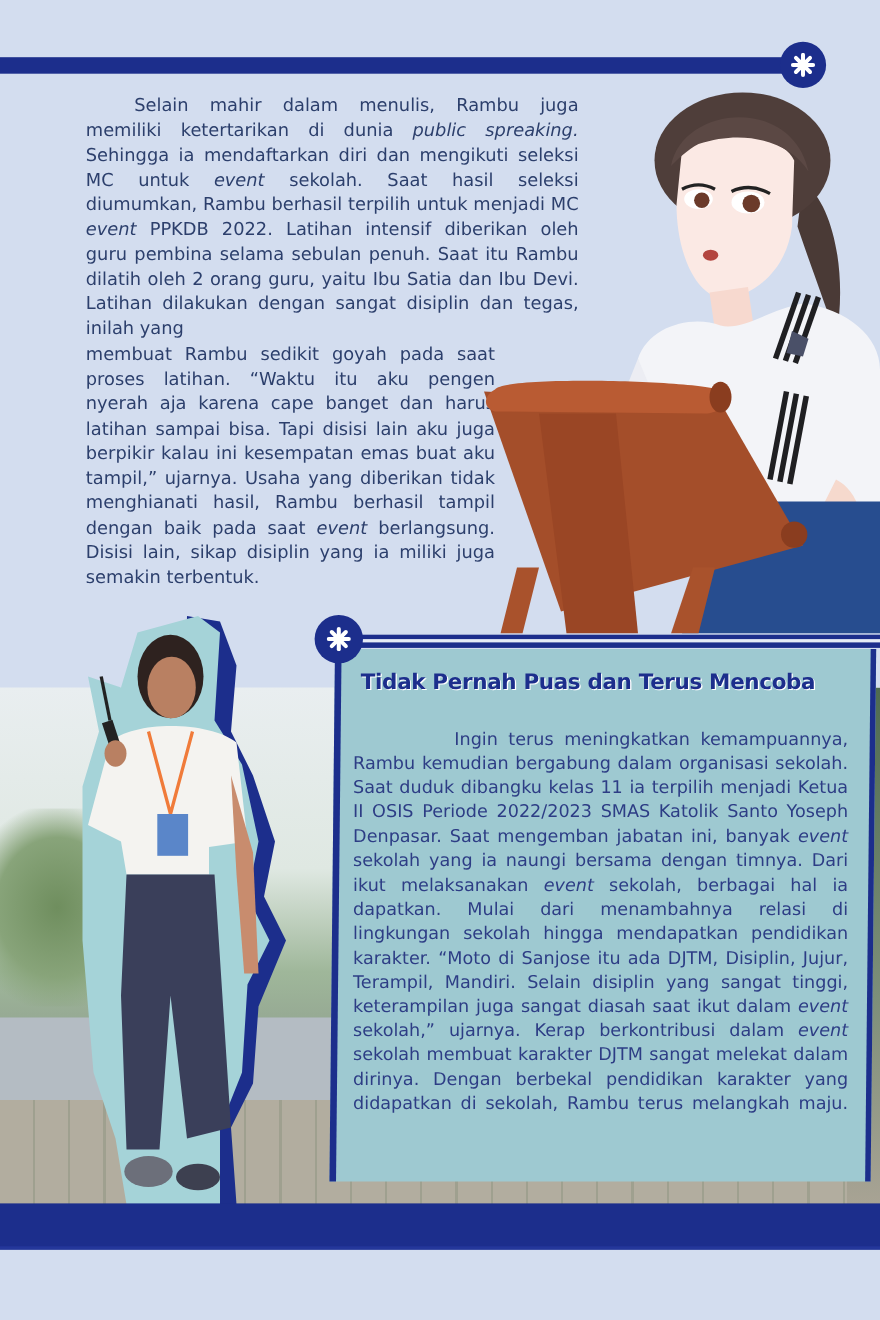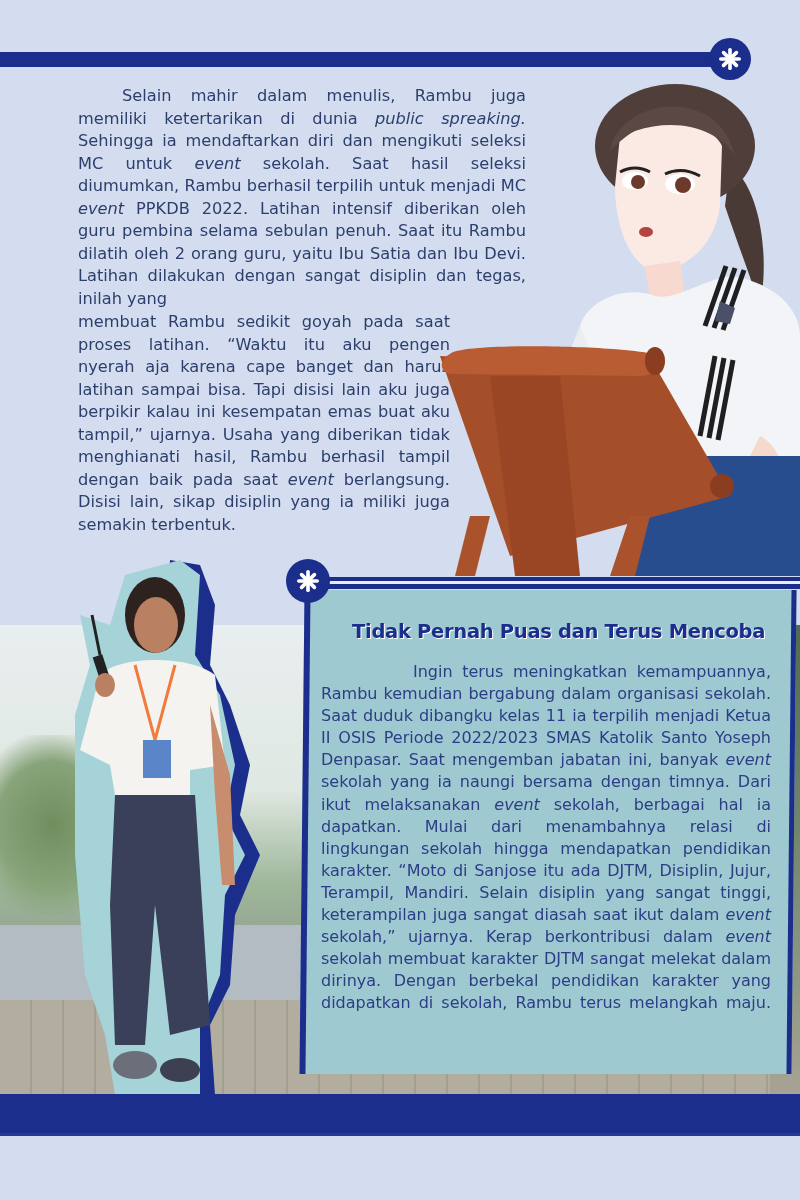--- a/index.html
+++ b/index.html
@@ -72,26 +72,25 @@
     }
     .card {
       position: absolute; left: 302px; top: 590px; width: 492px; height: 484px;
       background: #9ec9d1;
       border-left: 6px solid #1c2e8c;
       border-right: 5px solid #1c2e8c;
       transform: skewX(-0.6deg);
       box-sizing: border-box;
     }
     .card-title {
-      position: absolute; left: 352px; top: 608px; width: 440px;
+      position: absolute; left: 328px; top: 608px; width: 440px;
       color: #1c2e8c; font-weight: bold; font-size: 19.5px;
       font-family: "DejaVu Sans", sans-serif;
       text-shadow: 1px 1px 0 #ffffff;
       letter-spacing: -0.3px;
-      margin-top: 12px;
     }
     .card-body {
       position: absolute; left: 317px; top: 657px; width: 458px;
       color: #2d3d85; font-size: 16px; line-height: 22.1px;
       text-align: justify;
     }
     .card-body p { margin: 4px; text-indent: 92px; }
     .card-body .last { text-align-last: justify; }
 
     

